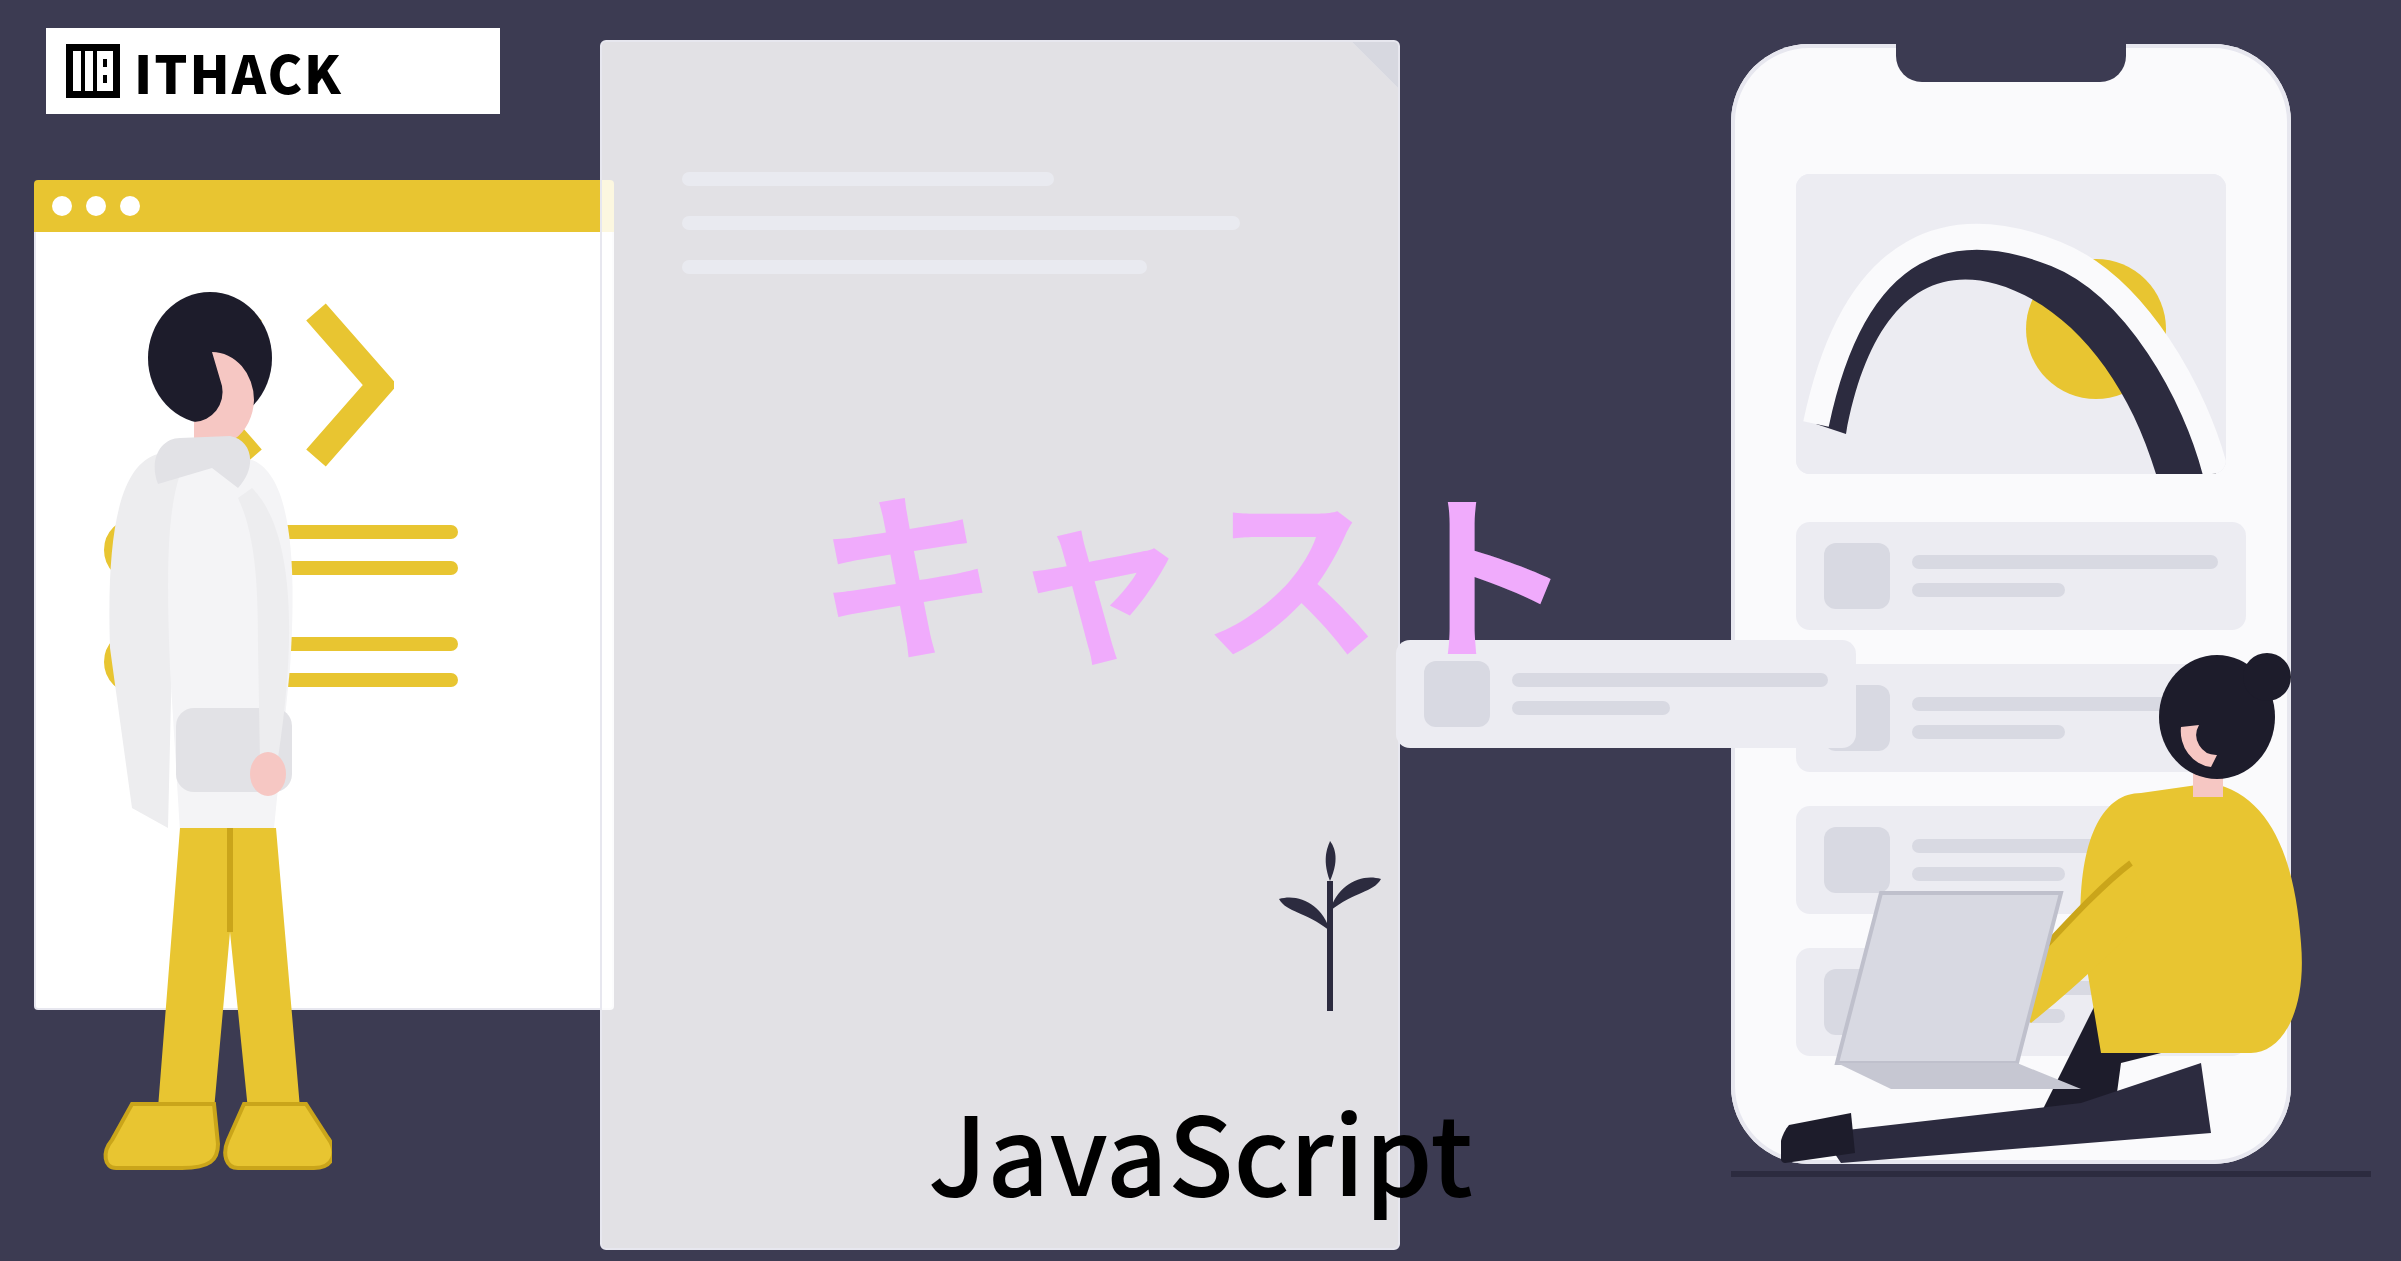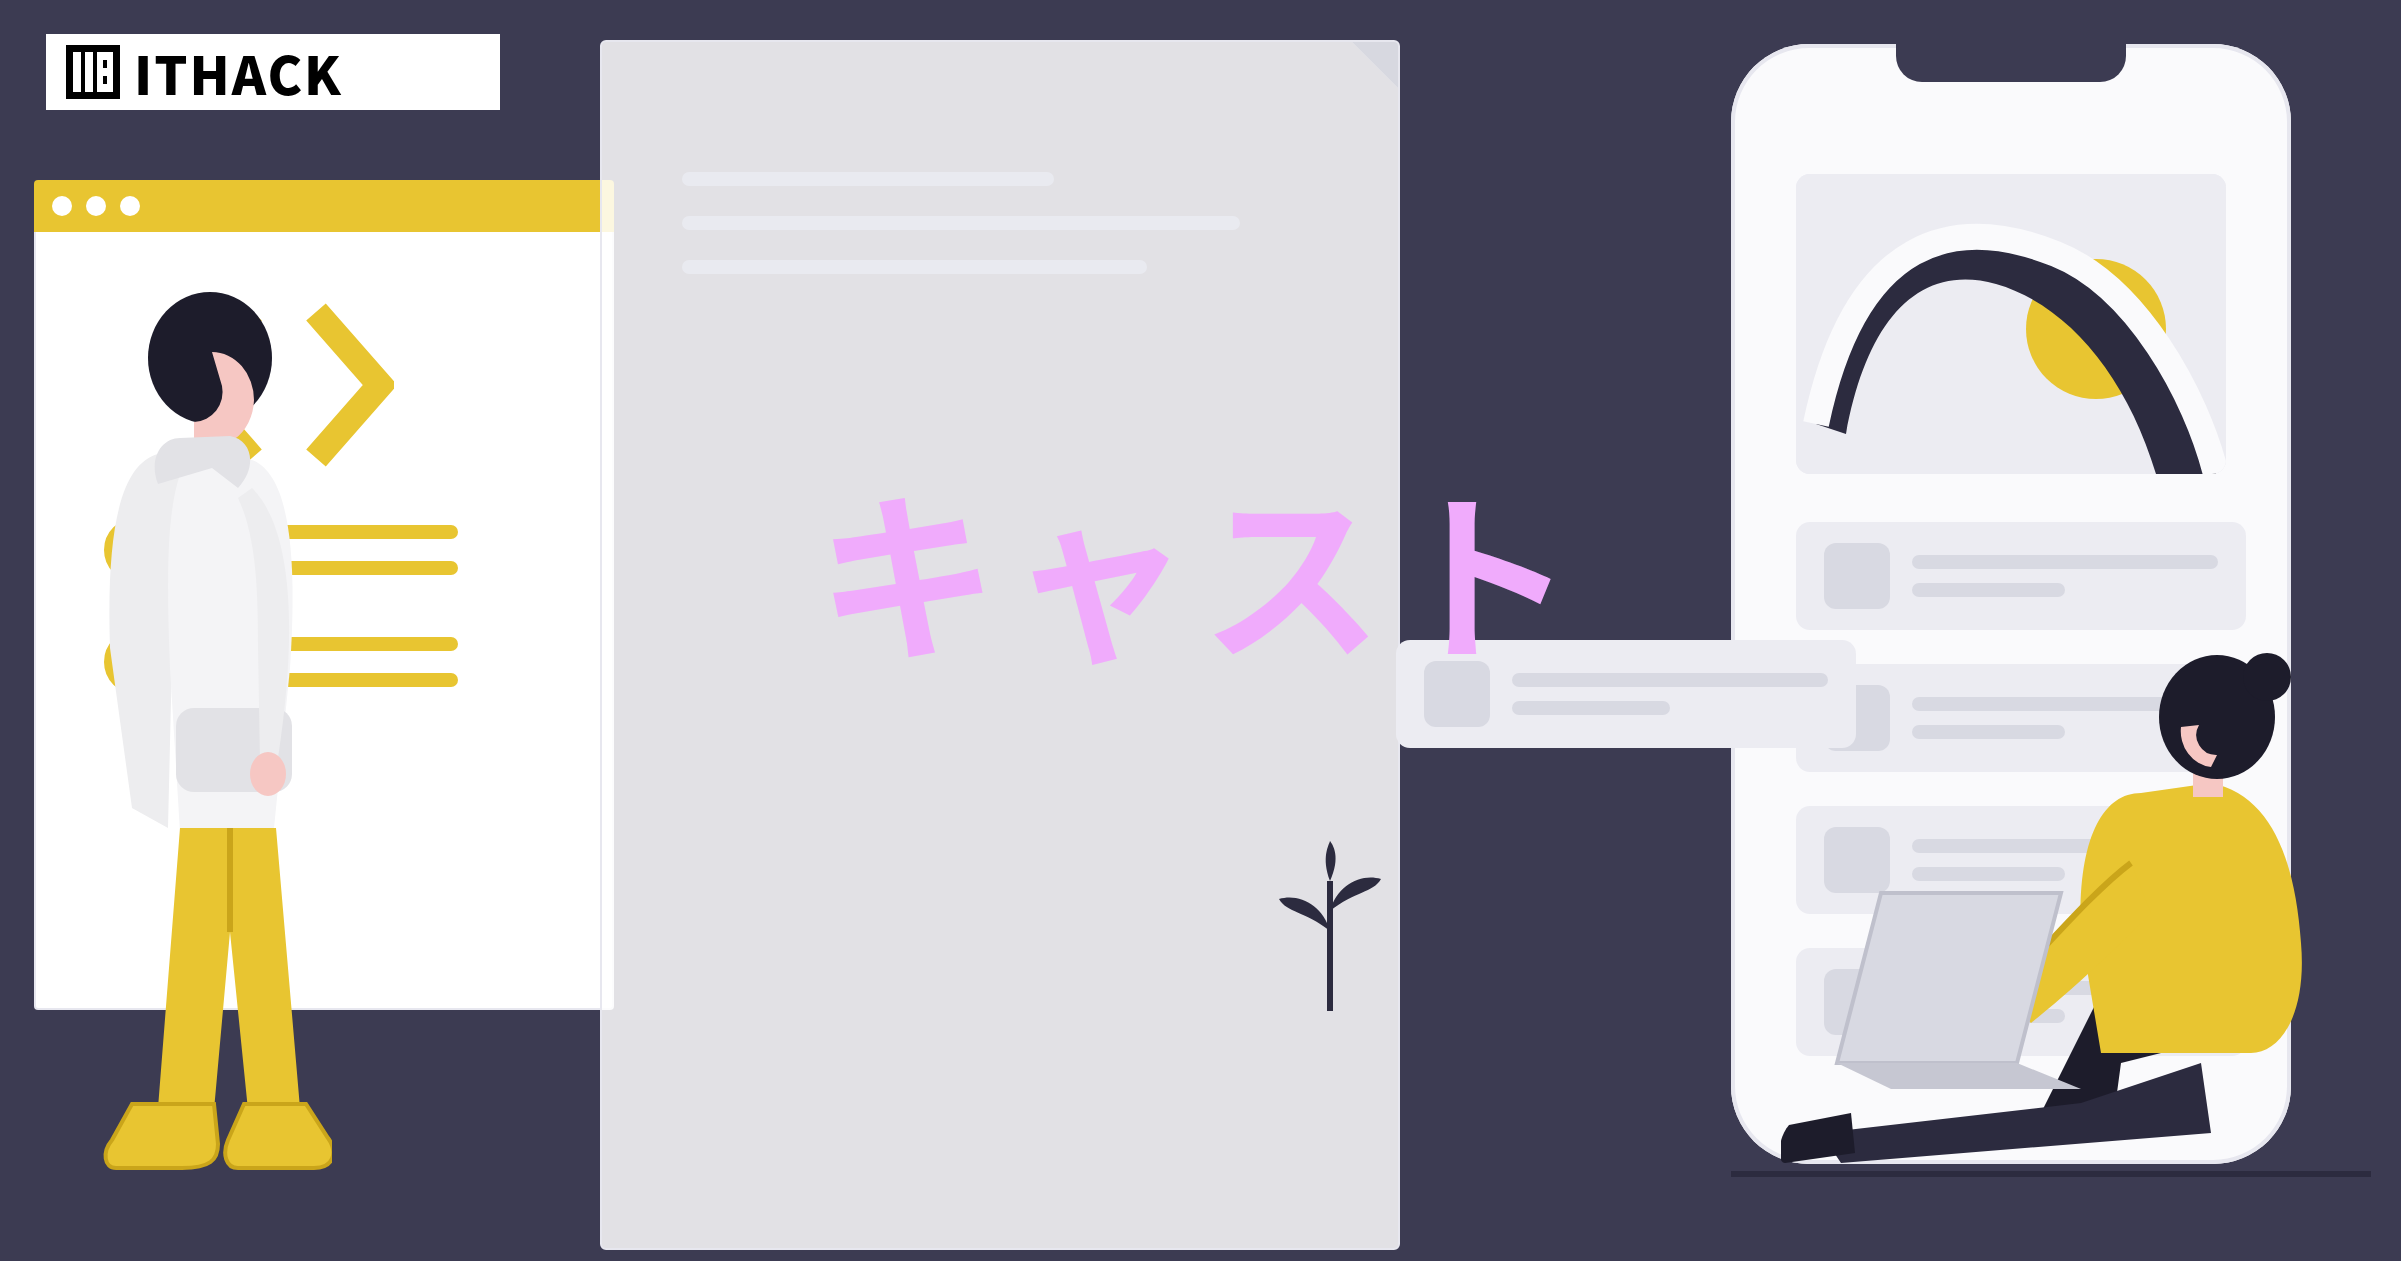--- a/index.html
+++ b/index.html
@@ -15,27 +15,26 @@
     height: 1261px;
     background: #3c3b52;
   }
 
   
   .logo-badge {
     position: absolute;
     top: 28px;
     left: 46px;
     width: 454px;
-    height: 76px;
+    height: 86px;
     background: #ffffff;
     display: flex;
     align-items: center;
     padding: 0 20px;
     gap: 14px;
-    margin-top: 6px;
   }
   .logo-mark {
     width: 54px;
     height: 54px;
     display: block;
   }
   .logo-text {
     font-size: 52px;
     font-weight: 800;
     letter-spacing: 2px;
@@ -405,20 +404,21 @@
 
   <div class="speech">
     <div class="thumb"></div>
     <div class="tlines">
       <div class="tl"></div>
       <div class="tl s"></div>
     </div>
   </div>
 
   <div class="title-ja">キャスト</div>
+  <div class="title-en">JavaScript</div>
 
   <svg class="person-left" viewBox="0 0 270 890">
 
     <ellipse cx="148" cy="70" rx="62" ry="66" fill="#1d1c2b"></ellipse>
     <path d="M150 64 a42 48 0 0 1 42 48 a42 48 0 0 1 -60 42 l0 -20 a30 30 0 0 0 28 -36 z" fill="#f6c7c3"></path>
 
     <rect x="140" y="140" width="26" height="30" fill="#f6c7c3"></rect>
 
     <path d="M96 166 C60 176 44 236 48 360 L70 520 L106  540 L110 370 C110 300 110 240 128 200 Z" fill="#ededef"></path>
     <path d="M128 166 L190 172 C226 186 236 260 228 380 L212 540 L118 544 L108 380 C104 280 104 200 128 166 Z" fill="#f4f4f6"></path>

